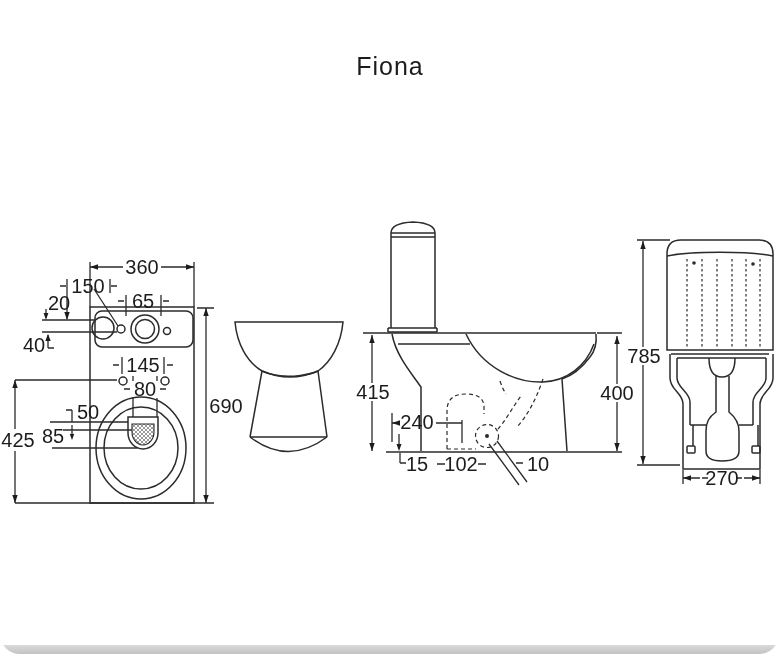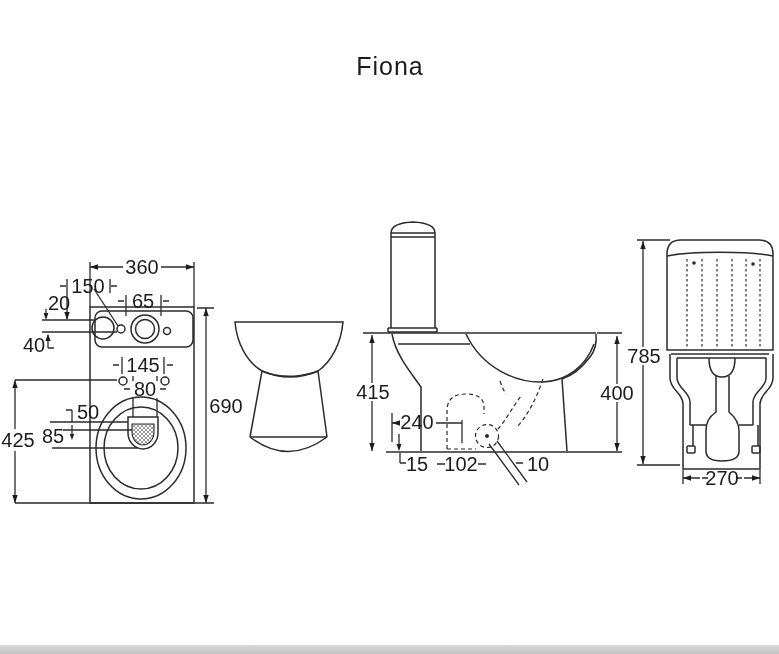--- a/index.html
+++ b/index.html
@@ -1,17 +1,17 @@
 <!DOCTYPE html>
 <html><head>
 <meta charset="utf-8">
 <style>
   html,body{margin:0;padding:0;background:#ffffff;}
   .page{position:relative;width:779px;height:654px;background:#ffffff;overflow:hidden;
-        font-family:"Liberation Sans",sans-serif;}
+        font-family:"Liberation Sans",sans-serif;border-radius:20px;}
   svg{position:absolute;left:0;top:0;}
   svg text{font-family:"Liberation Sans",sans-serif;font-size:20px;fill:#1c1c1c;
            text-anchor:middle;dominant-baseline:central;}
   svg text.title{font-size:25px;letter-spacing:1px;}
   .ln{stroke:#2b2b2b;stroke-width:1.3;fill:none;}
   .thick{stroke:#2b2b2b;stroke-width:1.5;fill:#ffffff;}
   .open{stroke:#2b2b2b;stroke-width:1.5;fill:none;}
   .dash{stroke:#2b2b2b;stroke-width:1.2;fill:none;stroke-dasharray:4 3;}
   .dash2{stroke:#2b2b2b;stroke-width:1.2;fill:none;stroke-dasharray:2.5 2.5;}
   .arr{fill:#1c1c1c;stroke:none;}

